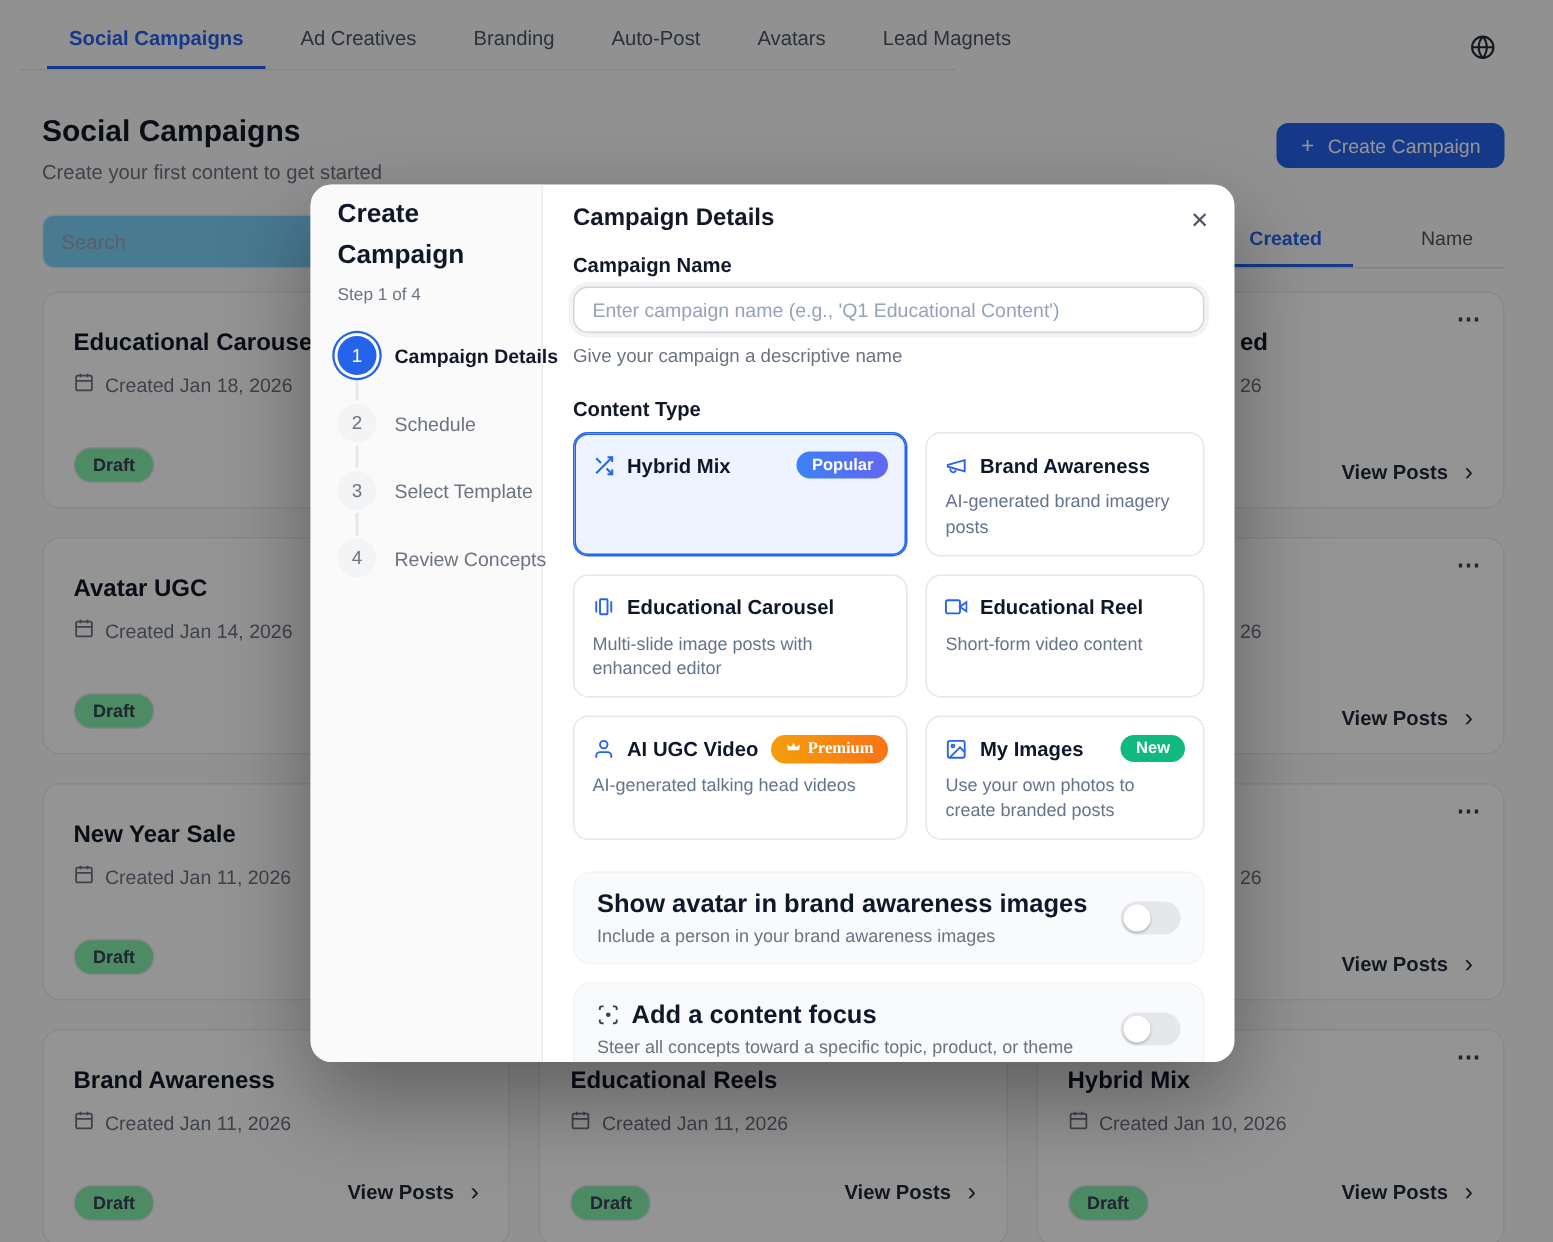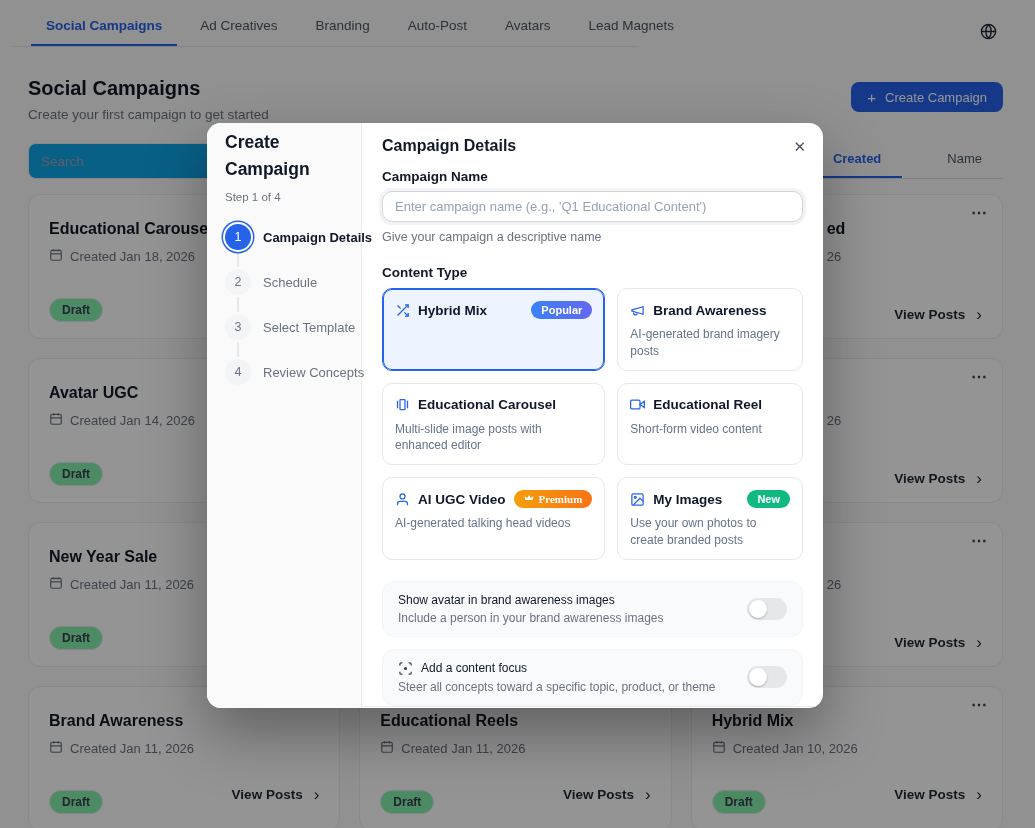--- a/index.html
+++ b/index.html
@@ -22,21 +22,21 @@
   
   .page-header{margin:30px 32px 0 28px;}
   .page-title{font-size:20px; font-weight:700; color:#111827;}
   .page-subtitle{margin-top:7px; font-size:13.5px; color:#6b7280;}
   .create-btn{position:absolute; top:82px; right:32px; height:30px; display:flex; align-items:center; gap:9px;
     background:var(--accent); color:#fff; border:none; border-radius:8px; padding:0 16px; font-size:13px; font-weight:500; cursor:pointer;}
   .create-btn .plus{font-size:15px; font-weight:400;}
 
   
   .toolbar{margin:21px 32px 0 28px; display:flex; align-items:flex-end;}
-  .search-input{width:300px; height:36px; background:#0ea5e9; border:1px solid #e5e7eb; border-radius:8px; padding:0 12px;
+  .search-input{width:300px; height:36px; background:#7dd3fc; border:1px solid #e5e7eb; border-radius:8px; padding:0 12px;
     font-size:13.5px; color:#374151; font-family:"Liberation Sans", sans-serif; outline:none;}
   .search-input::placeholder{color:#9ca3af;}
   .sort-tabs{margin-left:auto; display:flex; border-bottom:1px solid #dcdee2;gap:24px;}
   .sort-tab{padding:8px 21px 12px; font-size:13px; color:#4b5563; cursor:pointer;}
   .sort-tab.active{color:var(--accent); font-weight:600; box-shadow:inset 0 -2px 0 var(--accent);}
 
   
   .cards{margin:15px 32px 0 28px; display:grid; grid-template-columns:repeat(3,1fr); gap:19px; grid-auto-rows:145px;}
   .card{background:#fff; border:1px solid #ececef; border-radius:12px; padding:16px 20px; position:relative; display:flex; flex-direction:column;}
   .card-menu{position:absolute; top:8px; right:14px; border:none; background:none; font-size:16px; font-weight:700; color:#374151; letter-spacing:1px; cursor:pointer;}
@@ -88,21 +88,21 @@
   .ct-name{font-size:13.5px; font-weight:700; color:#0f172a; white-space:nowrap;}
   .badge{margin-left:auto; font-size:11px; font-weight:600; color:#fff; padding:3px 10px; border-radius:999px; display:flex; align-items:center; gap:5px; flex:0 0 auto;}
   .badge-popular{background:linear-gradient(90deg, var(--popular-from), var(--popular-to));}
   .badge-premium{background:linear-gradient(90deg, var(--premium-from), var(--premium-to));font-family:Liberation Serif, serif;}
   .badge-new{background:var(--new-badge);}
   .ct-desc{margin-top:6px; font-size:12px; color:#64748b; line-height:1.4;}
 
   .toggle-row{margin-top:12px; background:#f9fafb; border:1px solid #f3f4f6; border-radius:12px; padding:11px 15px; display:flex; align-items:center;}
   .toggle-row.first{margin-top:21px;}
   .toggle-text{flex:1; min-width:0;}
-  .toggle-title{font-size:12px; font-weight:400; color:#0f172a; display:flex; align-items:center; gap:8px;}
+  .toggle-title{font-size:17px; font-weight:700; color:#0f172a; display:flex; align-items:center; gap:8px;}
   .toggle-title .t-icon{color:#374151; display:flex;}
   .toggle-desc{margin-top:4px; font-size:12px; color:#6b7280;}
   .switch{width:40px; height:22px; border-radius:999px; background:#e5e7eb; position:relative; flex:0 0 auto; margin-left:14px; cursor:pointer; border:none;}
   .switch .knob{position:absolute; top:2px; left:2px; width:18px; height:18px; border-radius:50%; background:#fff; box-shadow:0 1px 2px rgba(0,0,0,0.25);}
 
   .modal-foot{margin-top:auto; border-top:1px solid #ececef; padding:13px 20px; display:flex; align-items:center; justify-content:space-between;}
 </style>
 </head>
 <body>
 
@@ -118,21 +118,21 @@
   </div>
   <button class="globe-btn">
     <svg width="17" height="17" viewBox="0 0 24 24" fill="none" stroke="currentColor" stroke-width="2">
         <circle cx="12" cy="12" r="10"></circle>
         <path d="M2 12h20M12 2a15 15 0 0 1 0 20M12 2a15 15 0 0 0 0 20"></path>
       </svg>
   </button>
 
   <div class="page-header">
     <div class="page-title">Social Campaigns</div>
-    <div class="page-subtitle">Create your first campaign to get started</div>
+    <div class="page-subtitle">Create your first content to get started</div>
   </div>
   <button class="create-btn">
     <span class="plus">+</span>
     <span>Create Campaign</span>
   </button>
 
   <div class="toolbar">
     <input class="search-input" type="text" placeholder="Search" style="">
     <div class="sort-tabs">
       <div class="sort-tab active">Created</div>

